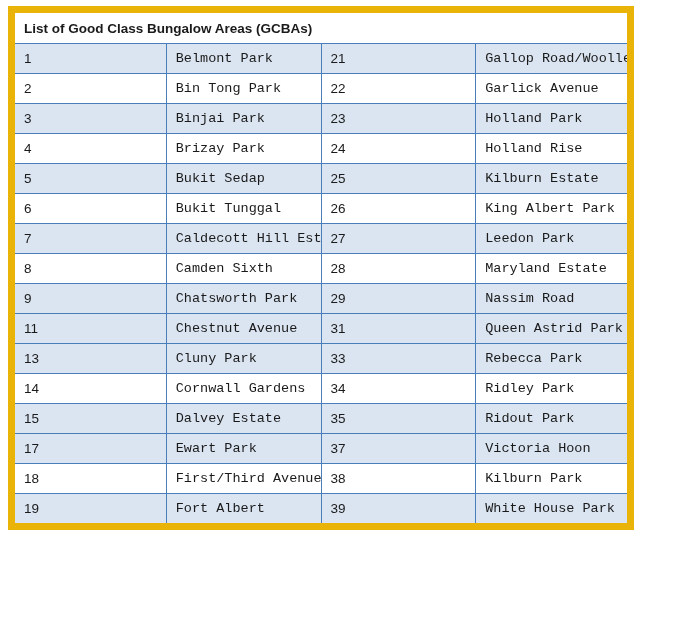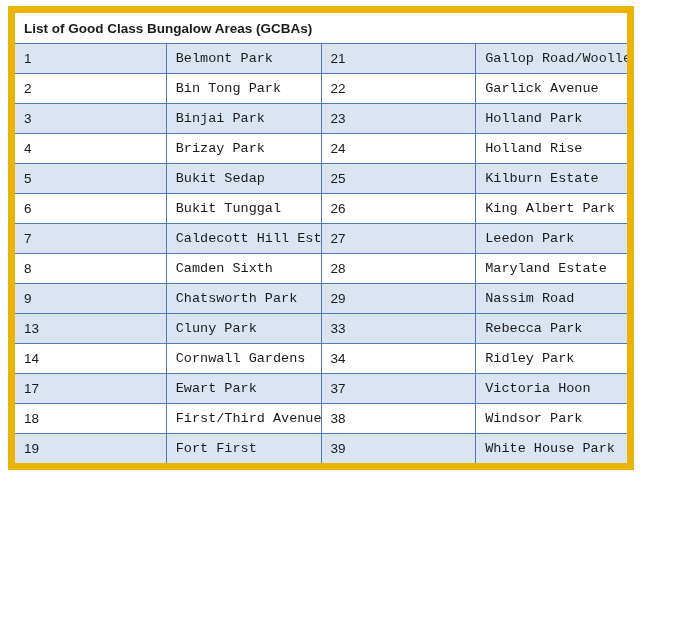--- a/index.html
+++ b/index.html
@@ -106,44 +106,56 @@
         <td class="num-col">28</td>
         <td class="name-col">Maryland Estate</td>
       </tr>
       <tr class="row-shade">
         <td class="num-col">9</td>
         <td class="name-col">Chatsworth Park</td>
         <td class="num-col">29</td>
         <td class="name-col">Nassim Road</td>
       </tr>
       <tr class="row-shade">
+        <td class="num-col">11</td>
+        <td class="name-col">Chestnut Avenue</td>
+        <td class="num-col">31</td>
+        <td class="name-col">Queen Astrid Park</td>
+      </tr>
+      <tr class="row-shade">
         <td class="num-col">13</td>
         <td class="name-col">Cluny Park</td>
         <td class="num-col">33</td>
         <td class="name-col">Rebecca Park</td>
       </tr>
       <tr class="row-plain">
         <td class="num-col">14</td>
         <td class="name-col">Cornwall Gardens</td>
         <td class="num-col">34</td>
         <td class="name-col">Ridley Park</td>
       </tr>
       <tr class="row-shade">
+        <td class="num-col">15</td>
+        <td class="name-col">Dalvey Estate</td>
+        <td class="num-col">35</td>
+        <td class="name-col">Ridout Park</td>
+      </tr>
+      <tr class="row-shade">
         <td class="num-col">17</td>
         <td class="name-col">Ewart Park</td>
         <td class="num-col">37</td>
         <td class="name-col">Victoria Hoon</td>
       </tr>
       <tr class="row-plain">
         <td class="num-col">18</td>
         <td class="name-col">First/Third Avenue</td>
         <td class="num-col">38</td>
-        <td class="name-col">Windsor Park</td>
+        <td class="name-col">Kilburn Park</td>
       </tr>
       <tr class="row-shade">
         <td class="num-col">19</td>
-        <td class="name-col">Fort First</td>
+        <td class="name-col">Fort Albert</td>
         <td class="num-col">39</td>
         <td class="name-col">White House Park</td>
       </tr>
     </tbody>
   </table>
 </div>
 
 </body></html>

